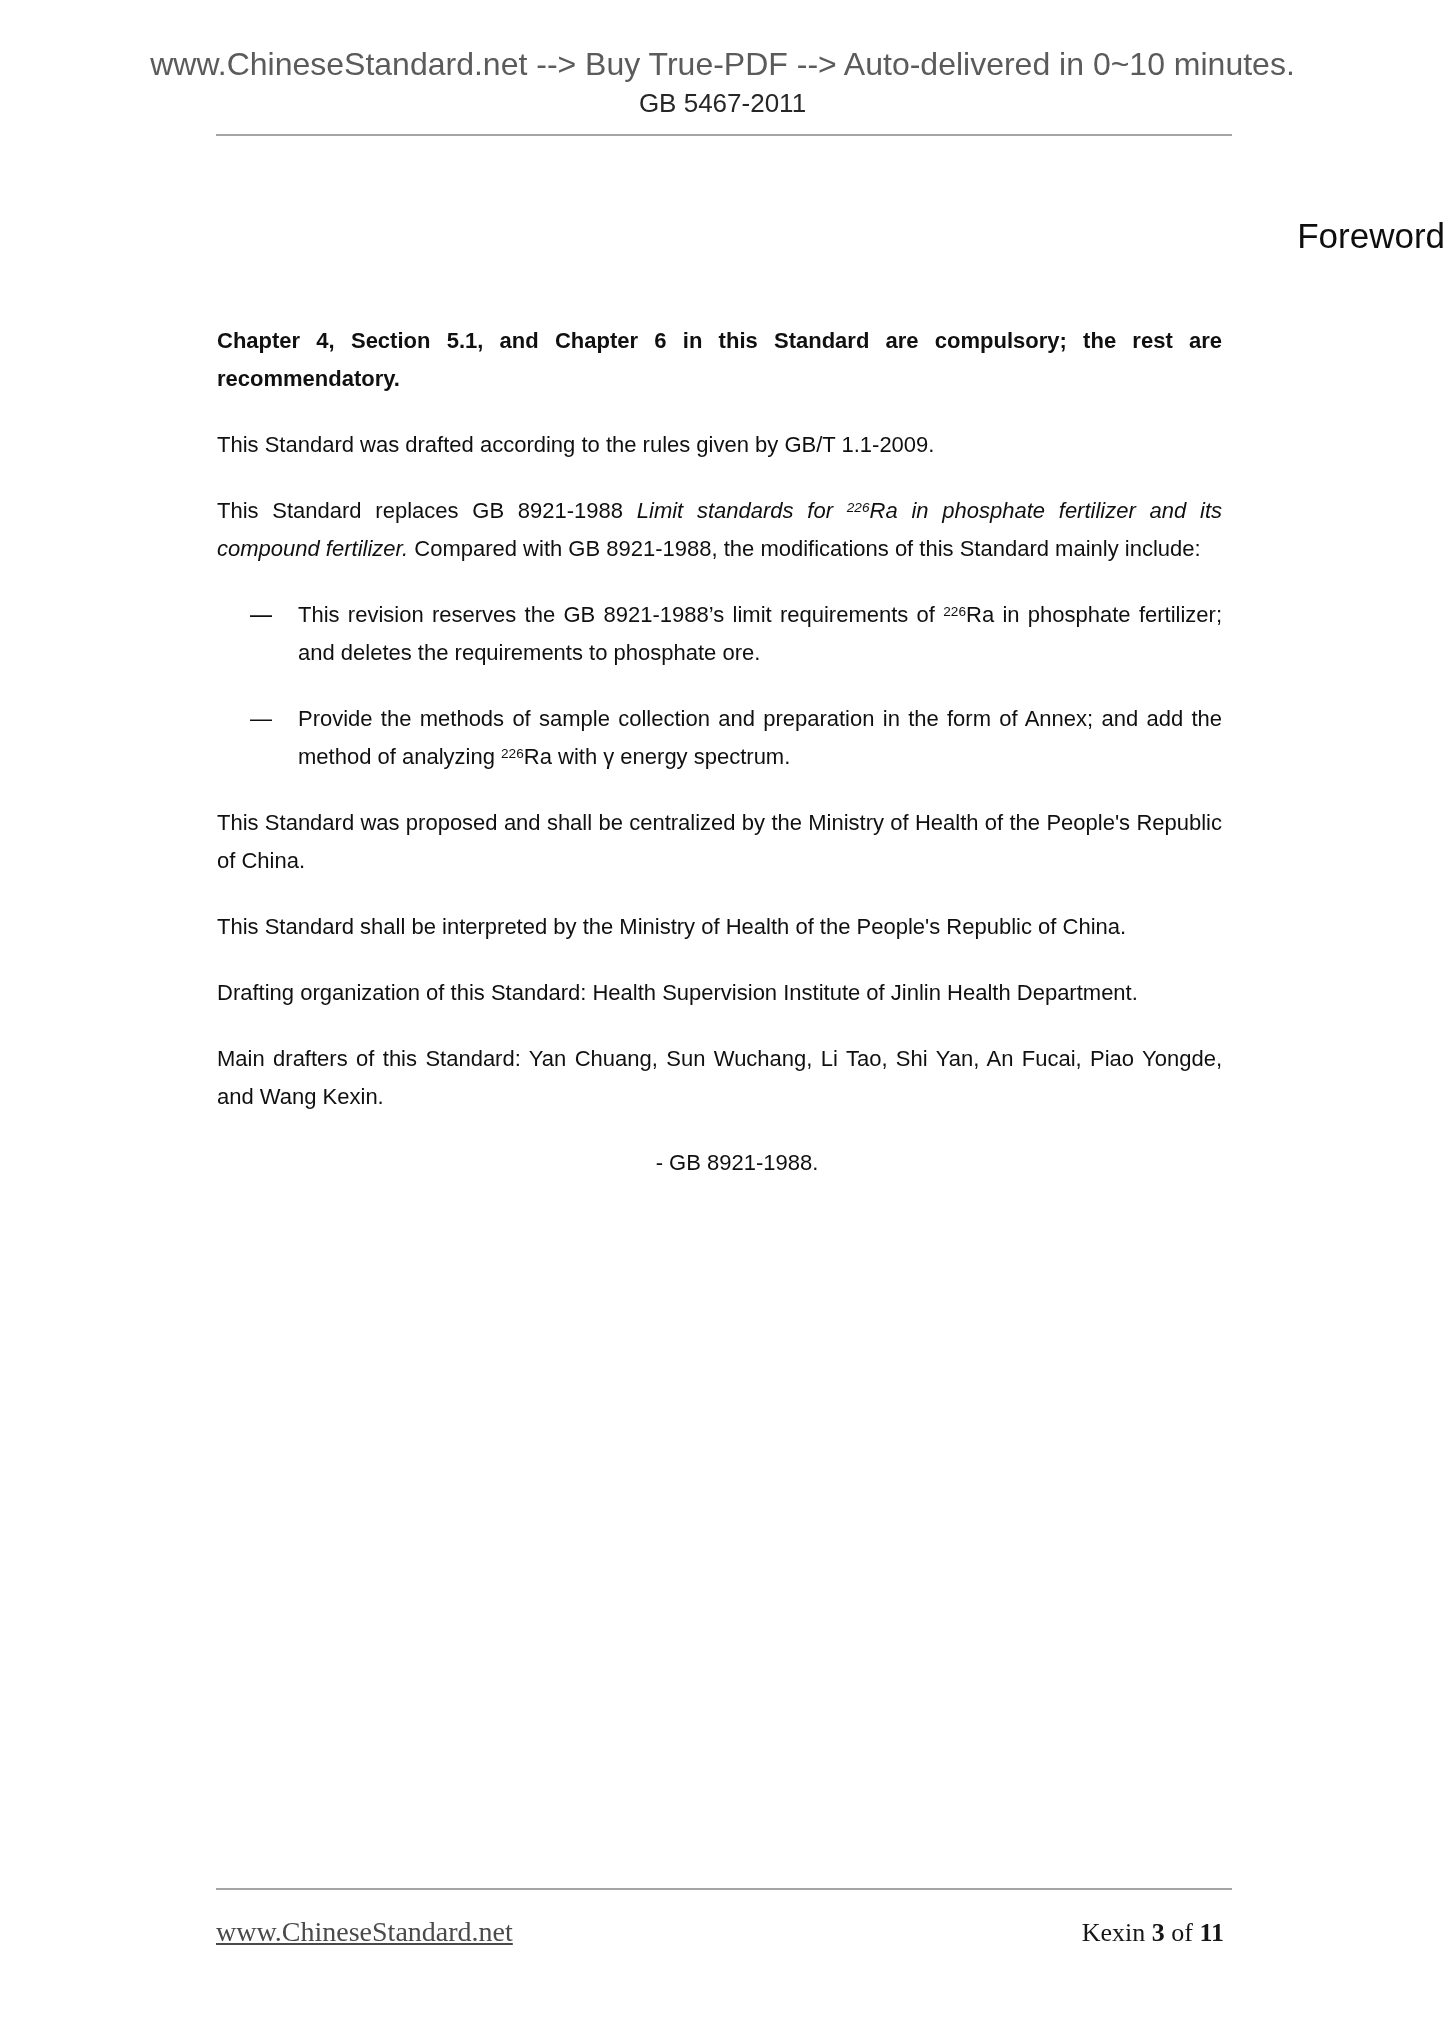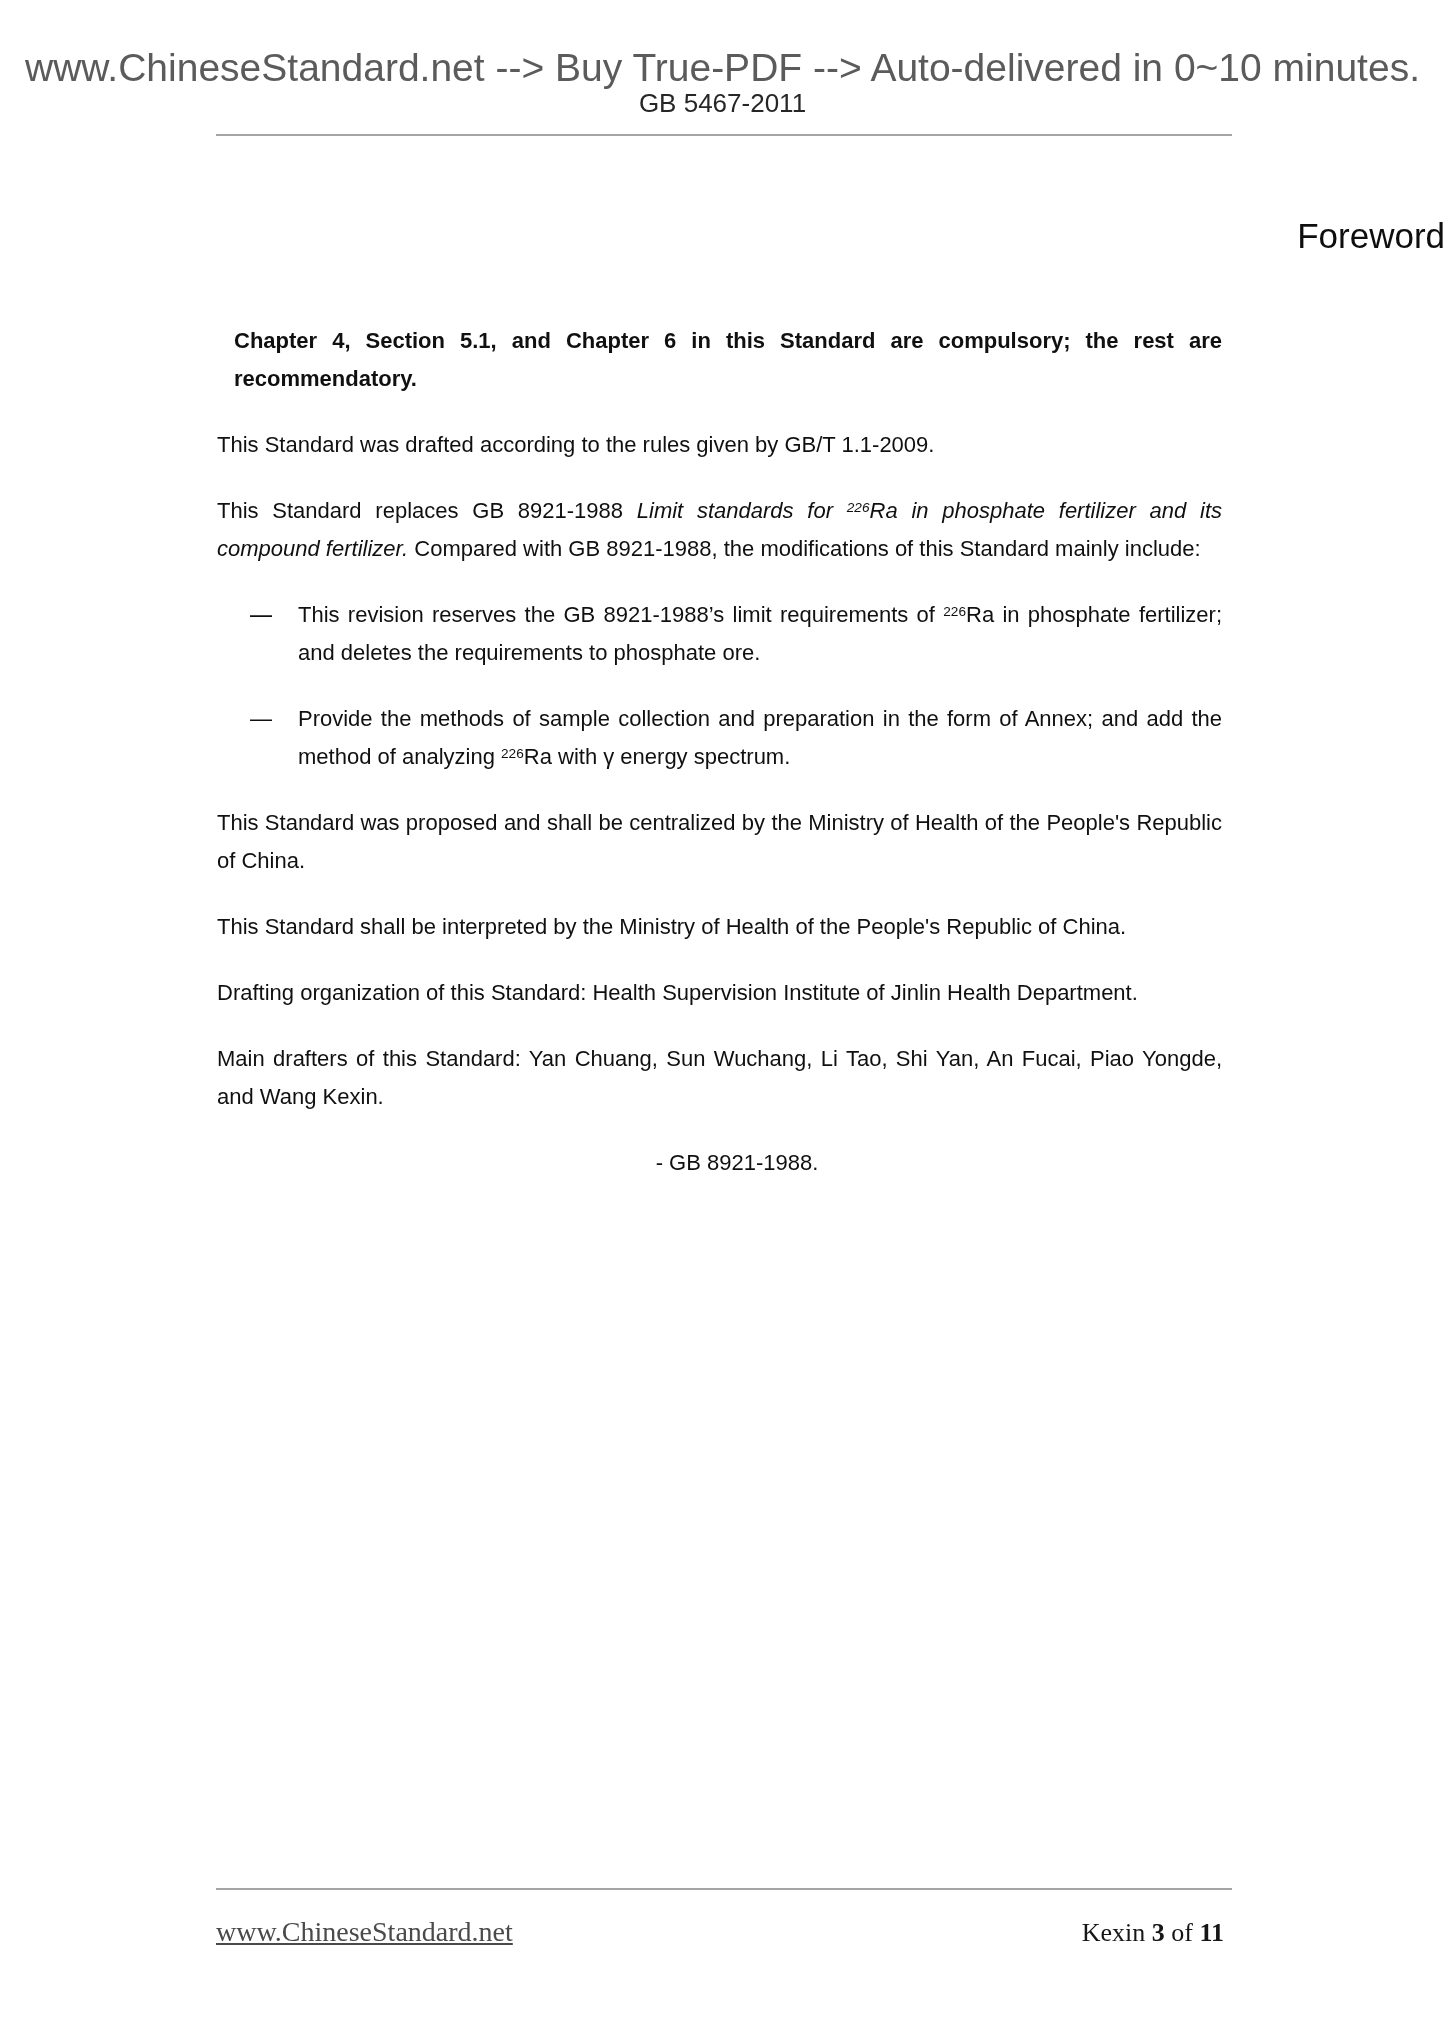--- a/index.html
+++ b/index.html
@@ -5,21 +5,21 @@
   html, body { margin:0; padding:0; }
   body {
     width:1445px; height:2044px; background:#ffffff;
     font-family:"Liberation Sans", sans-serif;
     overflow:hidden;
   }
   .page { position:relative; width:1445px; height:2044px; background:#fff; }
 
   .tagline {
     position:absolute; top:46px; left:0; width:100%;
-    text-align:center; font-size:39px; color:#5b5b5b;
+    text-align:center; font-size:32px; color:#5b5b5b;
     white-space:nowrap;
   }
   .doc-code {
     position:absolute; top:88px; left:0; width:100%;
     text-align:center; font-size:26px; color:#262626;
   }
   .rule {
     position:absolute; left:216px; width:1016px; height:0;
     border-top:2px solid #a5a5a5;
   }
@@ -30,21 +30,21 @@
     position:absolute; top:216px; left:0; width:100%; margin:0;
     text-align:right; font-size:35px; font-weight:500; color:#0e0e0e;
   }
 
   .content { position:absolute; top:322px; left:217px; width:1005px; }
   .para {
     margin:0 0 28px 0;
     font-size:22px; line-height:38px; color:#101010;
     text-align:justify;
   }
-  .para.bold { font-weight:bold;margin-left:17px; }
+  .para.bold { font-weight:bold; }
   .para.bullet { position:relative; padding-left:81px; }
   .para.bullet .dash { position:absolute; left:33px; top:0; }
   .para.indent { padding-left:35px; text-align:center; }
   .it { font-style:italic; }
   .bd { font-weight:bold; }
   sup {
     font-size:0.62em; line-height:0;
     vertical-align:baseline; position:relative; top:-0.45em;
   }
 

